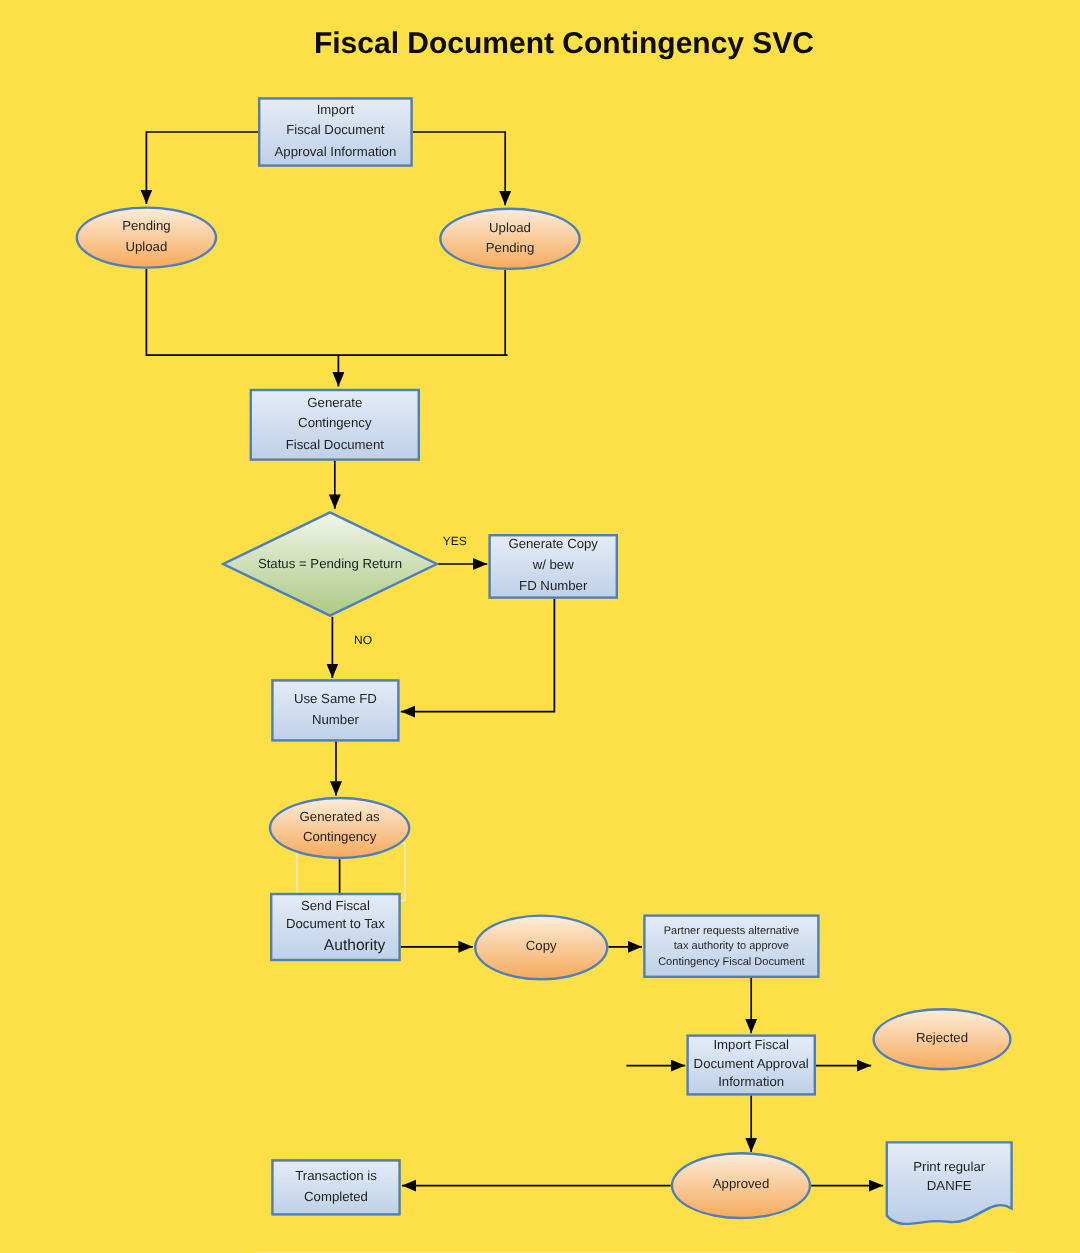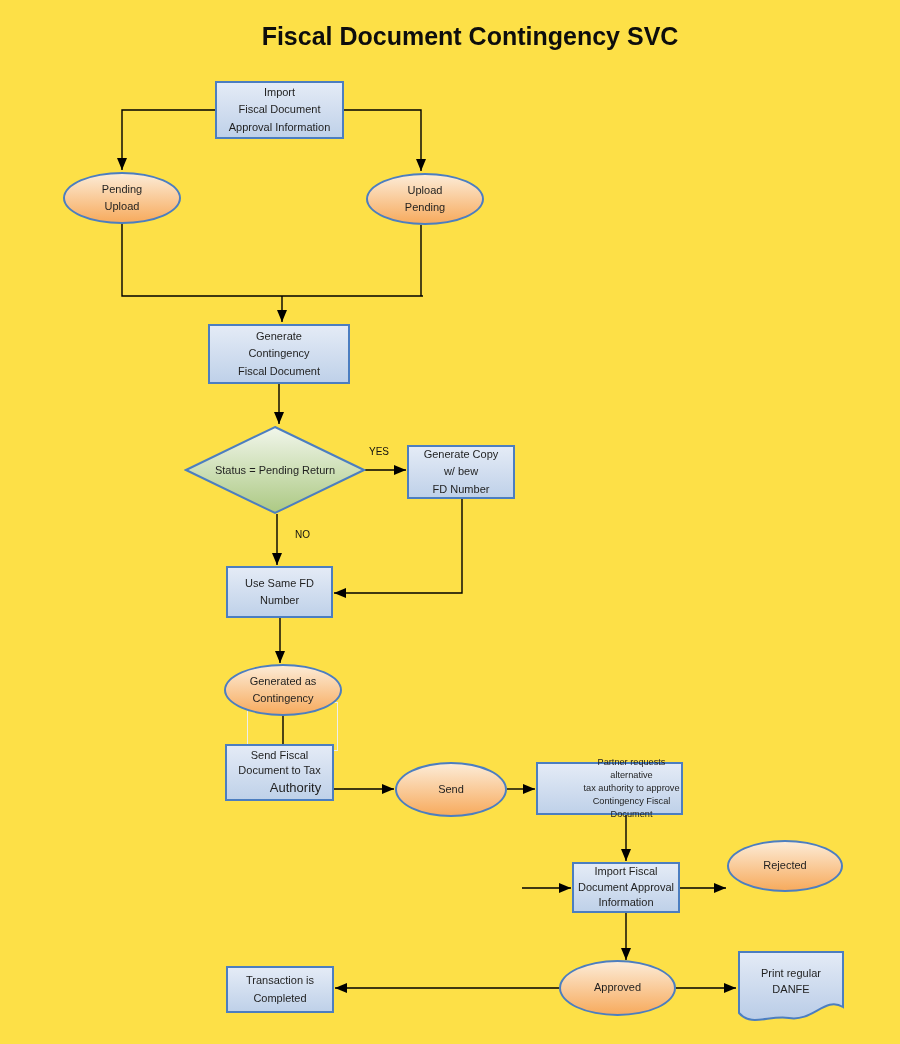--- a/index.html
+++ b/index.html
@@ -18,21 +18,21 @@
   }
   .box{
     background:linear-gradient(to bottom, var(--box_fill_top), var(--box_fill_bottom));
     border:2px solid var(--shape_border);
   }
   .ellipse{
     background:linear-gradient(to bottom, var(--ellipse_fill_top), var(--ellipse_fill_bottom));
     border:2px solid var(--shape_border);
     border-radius:50%;
   }
-  .small-text{font-size:9.2px;line-height:1.4;padding-left:44px;}
+  .small-text{font-size:9.2px;line-height:1.4;}
   .grow-last .line:nth-child(3){font-size:13px;margin-left:32px;}
   .shape-wrap{position:absolute;}
   .shape-wrap svg{position:absolute;left:0;top:0;}
   .shape-label{
     position:absolute;left:0;top:0;width:100%;height:100%;
     display:flex;flex-direction:column;align-items:center;justify-content:center;
     font-size:11px;line-height:1.5;
   }
   .doc-label{padding-bottom:12px;box-sizing:border-box;}
   .edge-label{position:absolute;font-size:10px;color:#111;}
@@ -132,21 +132,21 @@
     <div class="line">Contingency</div>
   </div>
 
   <div class="node box grow-last" style="left:225px;top:744px;width:109px;height:57px;line-height:1.4">
     <div class="line">Send Fiscal</div>
     <div class="line">Document to Tax</div>
     <div class="line">Authority</div>
   </div>
 
   <div class="node ellipse" style="left:395px;top:762px;width:112px;height:55px">
-    <div class="line">Send</div>
+    <div class="line">Copy</div>
   </div>
 
   <div class="node box small-text" style="left:536px;top:762px;width:147px;height:53px">
     <div class="line">Partner requests alternative</div>
     <div class="line">tax authority to approve</div>
     <div class="line">Contingency Fiscal Document</div>
   </div>
 
 
   <div class="node box" style="left:572px;top:862px;width:108px;height:51px;line-height:1.4">

